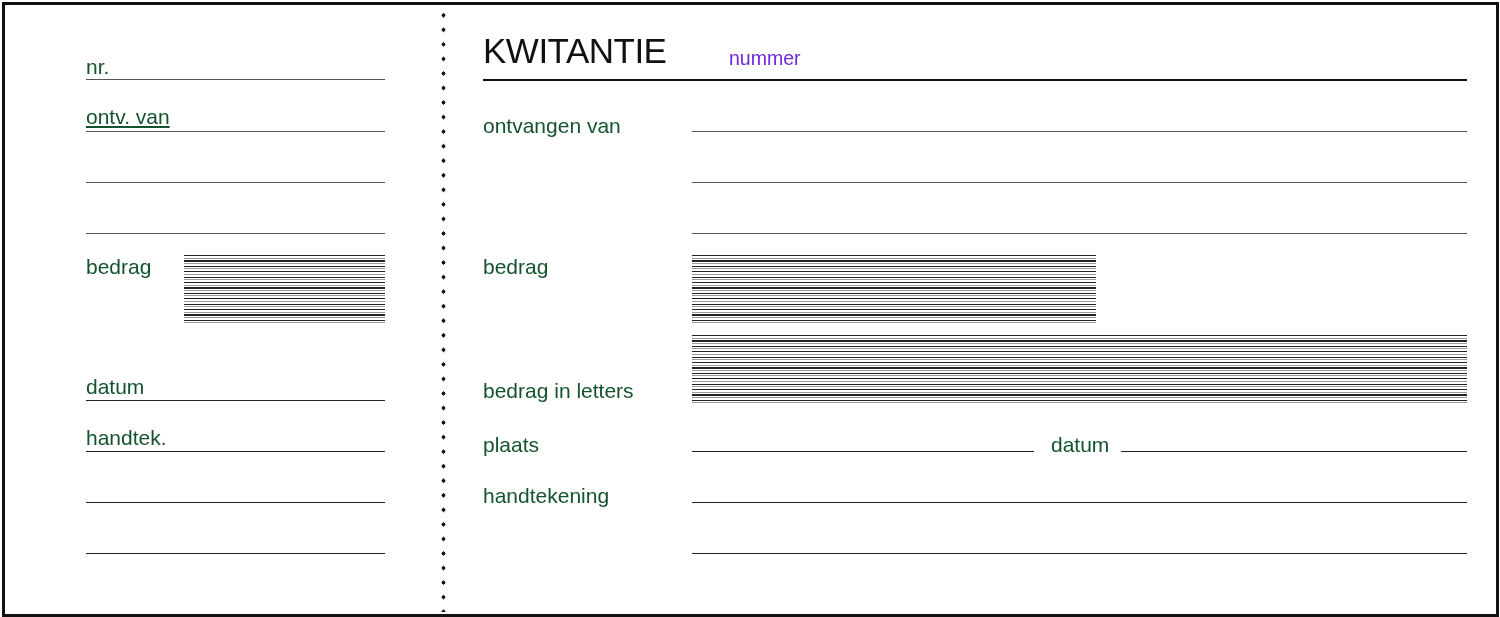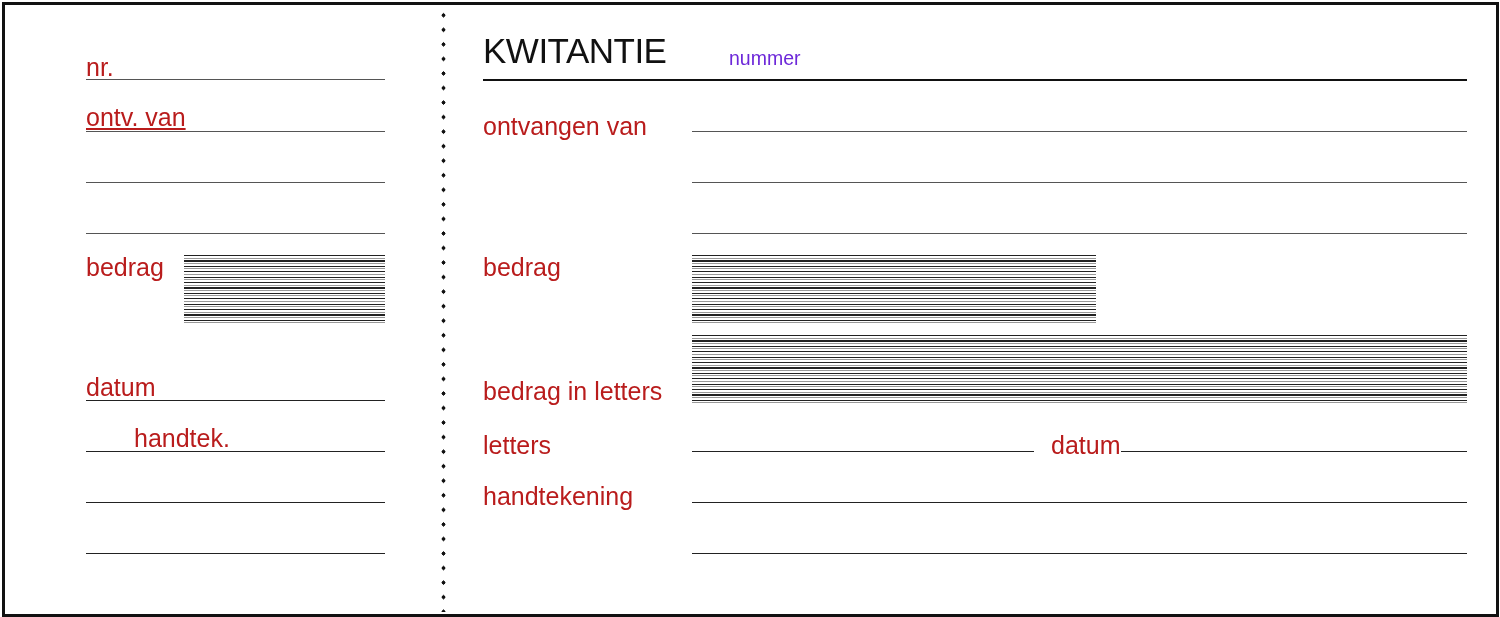--- a/index.html
+++ b/index.html
@@ -1,18 +1,18 @@
 <!DOCTYPE html>
 <html><head>
 <meta charset="utf-8">
 <style>
   html, body { margin:0; padding:0; background:#ffffff; }
   body { width:1500px; height:617px; position:relative; overflow:hidden; font-family:"Liberation Sans", sans-serif; color:#111; }
   .frame { position:absolute; left:2px; top:2px; width:1491px; height:609px; border:3px solid #111; box-sizing:content-box; background:#fff; }
-  .lbl { position:absolute; font-size:25px; line-height:20px; color:#b91c1c; white-space:nowrap; }
+  .lbl { position:absolute; font-size:21px; line-height:20px; color:#14532d; white-space:nowrap; }
   .rule { position:absolute; height:0; border-top:1.4px solid #555; }
   .rule.dark { border-top:1.5px solid #222; }
   .stack { position:absolute; background:repeating-linear-gradient(to bottom, #222 0px, #222 1.2px, #fff 1.2px, #fff 2.6px, #999 2.6px, #999 3.6px, #fff 3.6px, #fff 5.4px); }
   .title { position:absolute; left:483px; top:33px; font-size:35px; font-weight:normal; letter-spacing:-0.5px; line-height:36px; color:#111; }
   .sub { position:absolute; left:729px; top:47px; font-size:19.5px; color:#6d28d9; }
   .header-rule { position:absolute; left:483px; top:79px; width:984px; height:2px; background:#111; }
   .perf { position:absolute; left:441px; top:8px; width:5px; height:604px;
           background-image: radial-gradient(circle, #111 1.9px, transparent 2.1px);
           background-size:5px 14.55px; background-repeat:repeat-y; }
 </style>
@@ -29,21 +29,21 @@
   <div class="rule" style="left:86px; top:131px; width:299px;"></div>
   <div class="rule" style="left:86px; top:182px; width:299px;"></div>
   <div class="rule" style="left:86px; top:233px; width:299px;"></div>
 
   <span class="lbl" style="left:86px; top:257px;">bedrag</span>
   <div class="stack" style="left:184px; top:255px; width:201px; height:68px;"></div>
 
   <span class="lbl" style="left:86px; top:377px;">datum</span>
   <div class="rule dark" style="left:86px; top:400px; width:299px;"></div>
 
-  <span class="lbl" style="left:86px; top:428px;margin-left:48px;">handtek.</span>
+  <span class="lbl" style="left:86px; top:428px;">handtek.</span>
   <div class="rule dark" style="left:86px; top:451px; width:299px;"></div>
   <div class="rule dark" style="left:86px; top:502px; width:299px;"></div>
   <div class="rule dark" style="left:86px; top:553px; width:299px;"></div>
 </div>
 
 <div class="perf"></div>
 
 <div>
   <span class="title">KWITANTIE</span>
   <span class="sub">nummer</span>
@@ -53,21 +53,21 @@
   <div class="rule" style="left:692px; top:131px; width:775px;"></div>
   <div class="rule" style="left:692px; top:182px; width:775px;"></div>
   <div class="rule" style="left:692px; top:233px; width:775px;"></div>
 
   <span class="lbl" style="left:483px; top:257px;">bedrag</span>
   <div class="stack" style="left:692px; top:255px; width:404px; height:68px;"></div>
 
   <span class="lbl" style="left:483px; top:337px;margin-top:44px;">bedrag in letters</span>
   <div class="stack" style="left:692px; top:335px; width:775px; height:68px;"></div>
 
-  <span class="lbl" style="left:483px; top:435px;">letters</span>
+  <span class="lbl" style="left:483px; top:435px;">plaats</span>
   <div class="rule dark" style="left:692px; top:451px; width:342px;"></div>
 
   <span class="lbl" style="left:1051px; top:435px;">datum</span>
   <div class="rule dark" style="left:1121px; top:451px; width:346px;"></div>
 
   <span class="lbl" style="left:483px; top:486px;">handtekening</span>
   <div class="rule dark" style="left:692px; top:502px; width:775px;"></div>
   <div class="rule dark" style="left:692px; top:553px; width:775px;"></div>
 </div>
 

